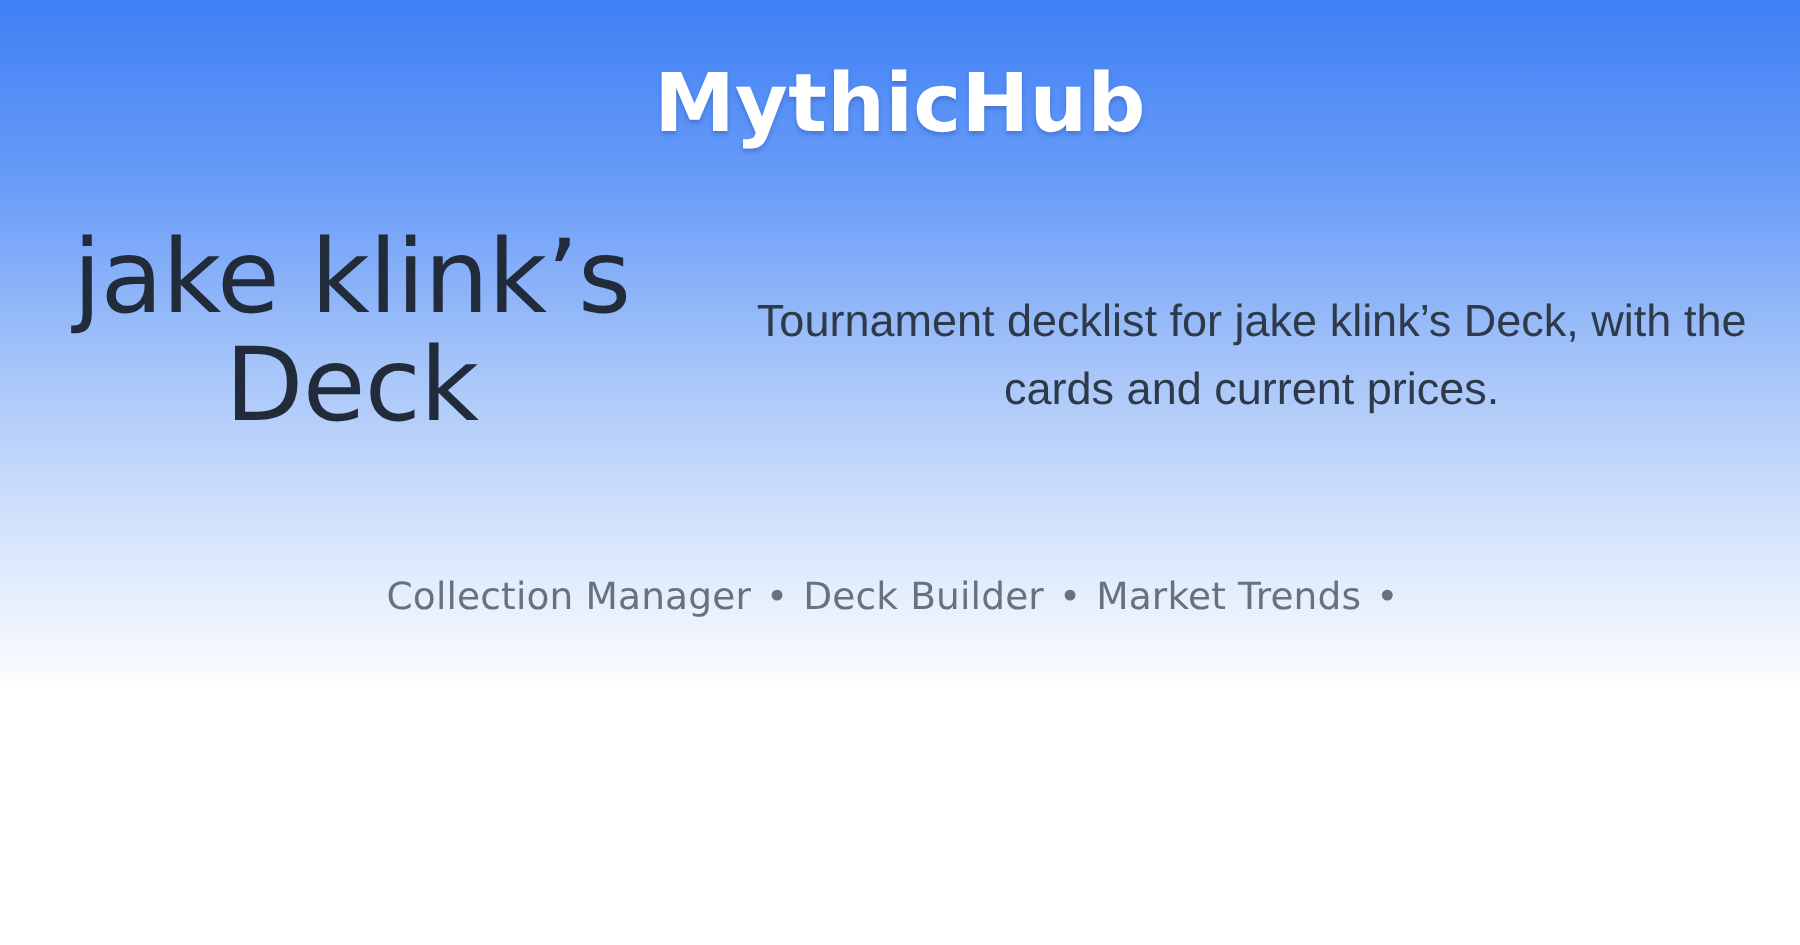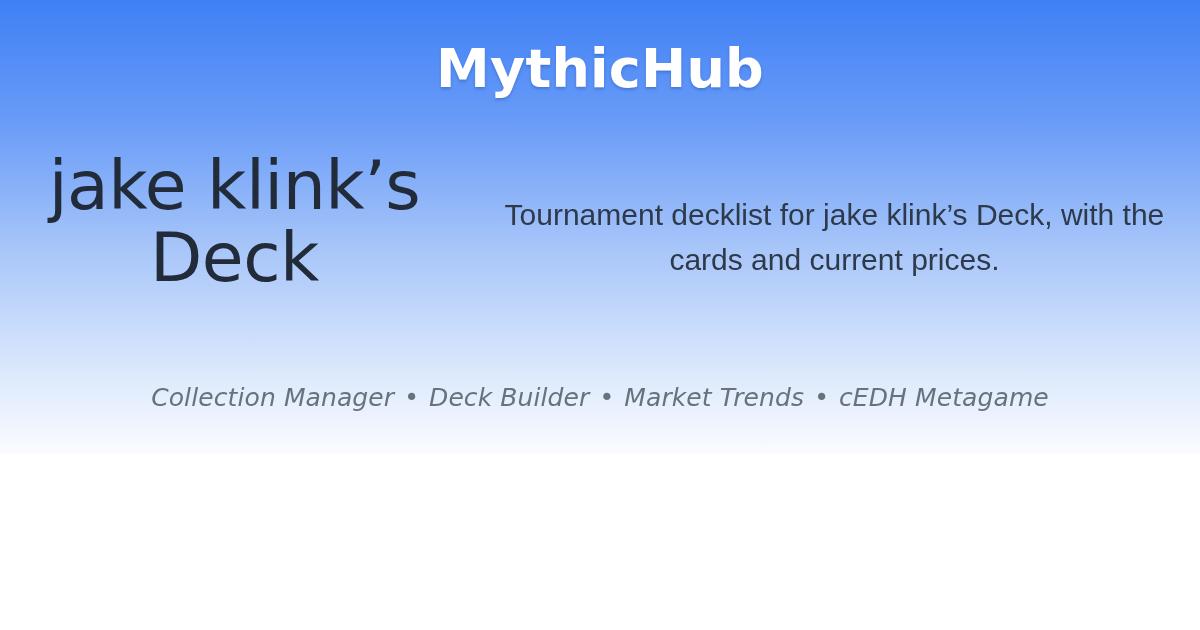--- a/index.html
+++ b/index.html
@@ -103,21 +103,20 @@
     font-size: 25px;
     font-weight: 400;
     color: #68727f;
     letter-spacing: 0.1px;
     line-height: 1;
     text-align: center;
     white-space: nowrap;
     display: flex;
     align-items: center;
     gap: 0;
-    font-style: italic;
   }
 
   .footer-link {
     color: #68727f;
   }
 
   .footer-sep {
     color: #68727f;
     padding: 0 10px;
     display: inline-block;
@@ -138,17 +137,16 @@
   </div>
 
   <div class="footer-row">
     <div class="footer-links">
         <span class="footer-link">Collection Manager</span>
         <span class="footer-sep">•</span>
         <span class="footer-link">Deck Builder</span>
         <span class="footer-sep">•</span>
         <span class="footer-link">Market Trends</span>
         <span class="footer-sep">•</span>
-        <span class="footer-link">cEDH Metagame</span>
       </div>
   </div>
 
 </div>
 
 </body></html>

